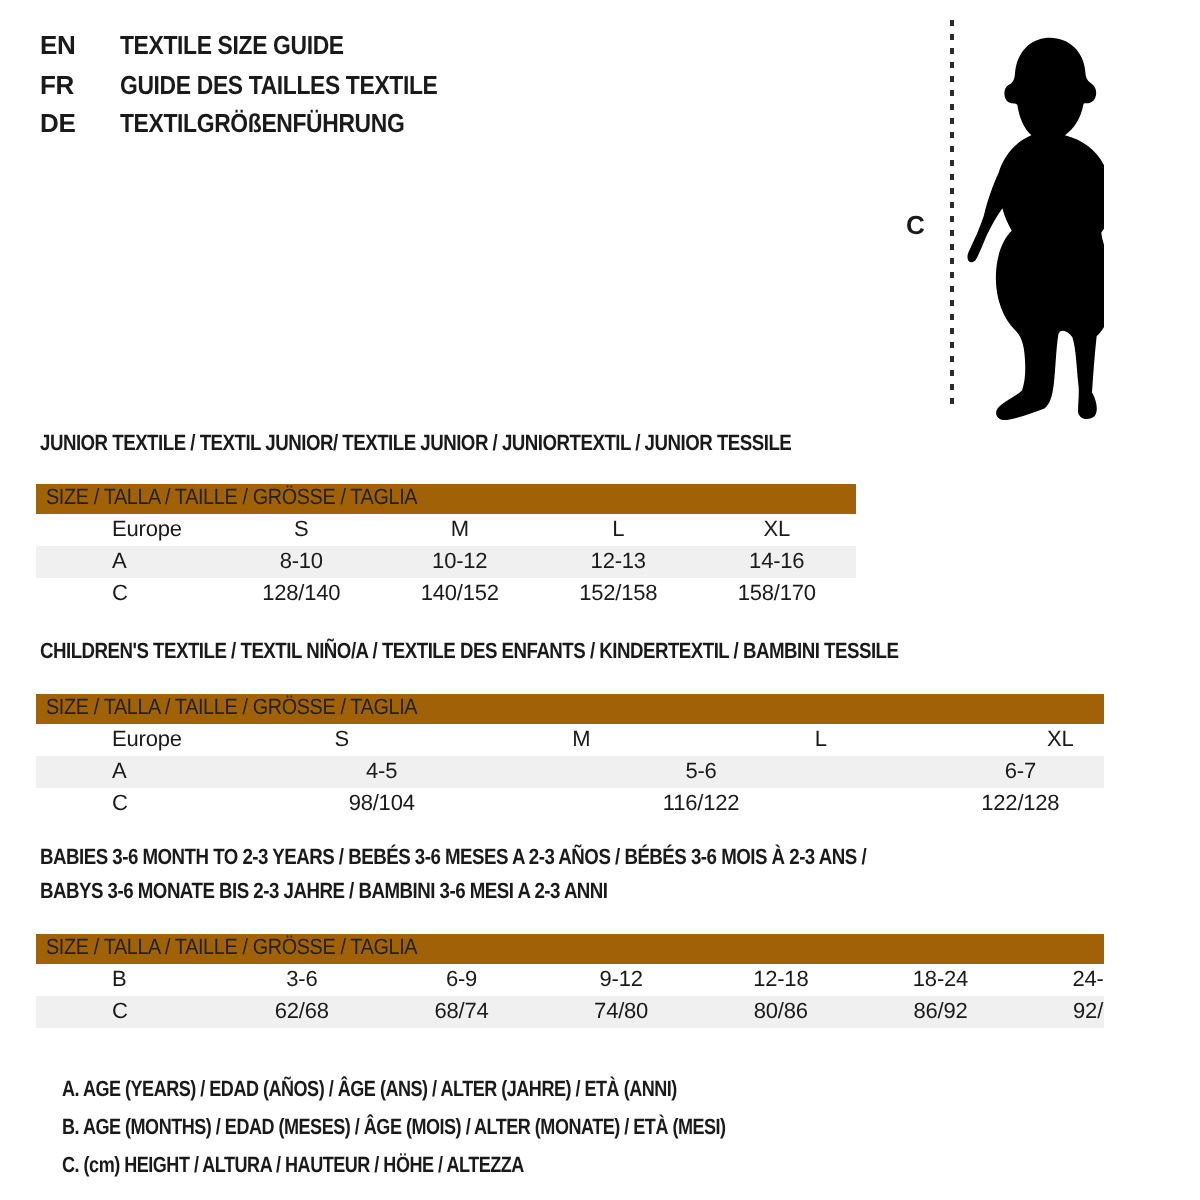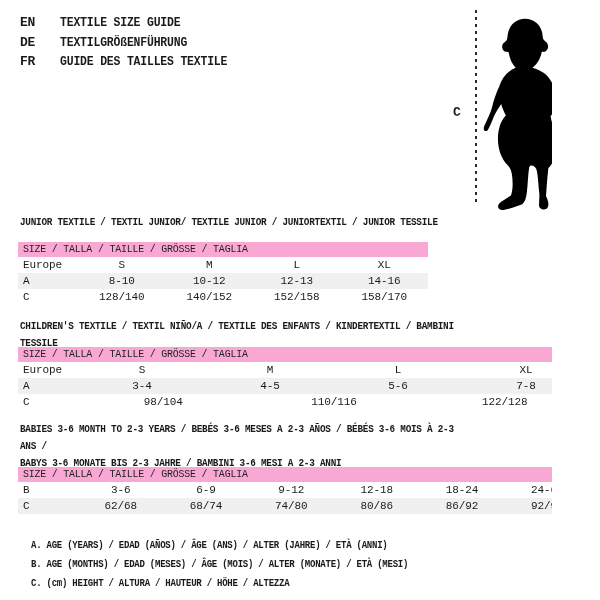--- a/index.html
+++ b/index.html
@@ -1,18 +1,18 @@
 <!DOCTYPE html>
 <html><head>
 <meta charset="utf-8">
 <style>
   html,body{margin:0;padding:0;background:#fff;}
   .stage{
     position:relative;width:552px;height:600px;background:#ffffff;
-    font-family:Liberation Mono, monospace;color:#1a1a1a;overflow:hidden;
+    font-family:Liberation Sans, sans-serif;color:#1a1a1a;overflow:hidden;
   }
   
   .langs{position:absolute;left:20px;top:13px;}
   .lang-row{display:flex;align-items:center;height:19.4px;font-weight:bold;font-size:13px;}
   .lang-code{width:40px;letter-spacing:-0.2px;}
   .lang-label{white-space:nowrap;letter-spacing:-0.2px;transform:scaleX(0.88);transform-origin:left center;}
   
   .measure-line{position:absolute;left:475px;top:10px;width:2px;height:196px;
     background:repeating-linear-gradient(to bottom,#2a2a2a 0 3px,transparent 3px 7px);}
   .measure-label{position:absolute;left:453px;top:105px;font-size:13px;font-weight:bold;}
@@ -21,47 +21,47 @@
   .section-title{position:absolute;left:20px;font-weight:bold;font-size:11px;line-height:17px;
     letter-spacing:-0.3px;white-space:pre-line;transform:scaleX(0.85);transform-origin:left top;}
   .title-1{top:214px;}
   .title-2{top:318px;}
   .title-3{top:421px;}
   
   .sizetable{position:absolute;left:18px;}
   .table-1{top:242px;width:410px;}
   .table-2{top:347px;width:572px;}
   .table-3{top:467px;width:572px;}
-  .tbar{height:15px;line-height:15px;background:#f9a8d4;font-size:11px;color:#222;padding-left:5px;}
+  .tbar{height:15px;line-height:15px;background:#a16207;font-size:11px;color:#222;padding-left:5px;}
   .tbar span{display:inline-block;letter-spacing:-0.2px;transform:scaleX(0.9);transform-origin:left center;white-space:nowrap;}
   .trow{display:flex;height:16px;line-height:16px;font-size:11px;}
   .trow.shaded{background:#f0f0f0;}
   .tcell{flex:1;text-align:center;letter-spacing:-0.1px;}
-  .tcell.tlabel{flex:0 0 55px;text-align:left;padding-left:5px;}
+  .tcell.tlabel{flex:0 0 55px;text-align:left;padding-left:5px;margin-left:33px;}
   
   .footnotes{position:absolute;left:31px;top:536px;font-weight:bold;font-size:11px;letter-spacing:-0.3px;}
   .foot-line{height:19px;line-height:19px;white-space:nowrap;transform:scaleX(0.82);transform-origin:left center;}
 </style>
 </head>
 <body>
 
 <div class="stage">
 
   <div class="langs">
     <div class="lang-row">
       <span class="lang-code">EN</span>
       <span class="lang-label">TEXTILE SIZE GUIDE</span>
     </div>
     <div class="lang-row">
+      <span class="lang-code">FR</span>
+      <span class="lang-label">GUIDE DES TAILLES TEXTILE</span>
+    </div>
+    <div class="lang-row">
       <span class="lang-code">DE</span>
       <span class="lang-label">TEXTILGRÖßENFÜHRUNG</span>
-    </div>
-    <div class="lang-row">
-      <span class="lang-code">FR</span>
-      <span class="lang-label">GUIDE DES TAILLES TEXTILE</span>
     </div>
   </div>
 
   <div class="measure-line"></div>
   <div class="measure-label">C</div>
   <svg class="baby-svg" width="84" height="202" viewBox="0 0 90 205" preserveAspectRatio="none">
     <path fill="#000000" d="M45,10
       C55,10 63.5,17 64,28
       C64.2,31 65.5,32 67.5,33.5
       C70.5,35.5 70.5,40.5 67.5,42.5
@@ -139,29 +139,28 @@
     </div>
   <div class="trow">
         <div class="tcell tlabel">Europe</div>
         <div class="tcell">S</div>
         <div class="tcell">M</div>
         <div class="tcell">L</div>
         <div class="tcell">XL</div>
       </div>
       <div class="trow shaded">
         <div class="tcell tlabel">A</div>
-        <div class="tcell">3-4</div>
         <div class="tcell">4-5</div>
         <div class="tcell">5-6</div>
-        <div class="tcell">7-8</div>
+        <div class="tcell">6-7</div>
       </div>
       <div class="trow">
         <div class="tcell tlabel">C</div>
         <div class="tcell">98/104</div>
-        <div class="tcell">110/116</div>
+        <div class="tcell">116/122</div>
         <div class="tcell">122/128</div>
       </div>
     </div>
 
   <div class="section-title title-3">BABIES 3-6 MONTH TO 2-3 YEARS / BEBÉS 3-6 MESES A 2-3 AÑOS / BÉBÉS 3-6 MOIS À 2-3 ANS /
 BABYS 3-6 MONATE BIS 2-3 JAHRE / BAMBINI 3-6 MESI A 2-3 ANNI</div>
   <div class="sizetable table-3">
     <div class="tbar">
       <span>SIZE / TALLA / TAILLE / GRÖSSE / TAGLIA</span>
     </div>

